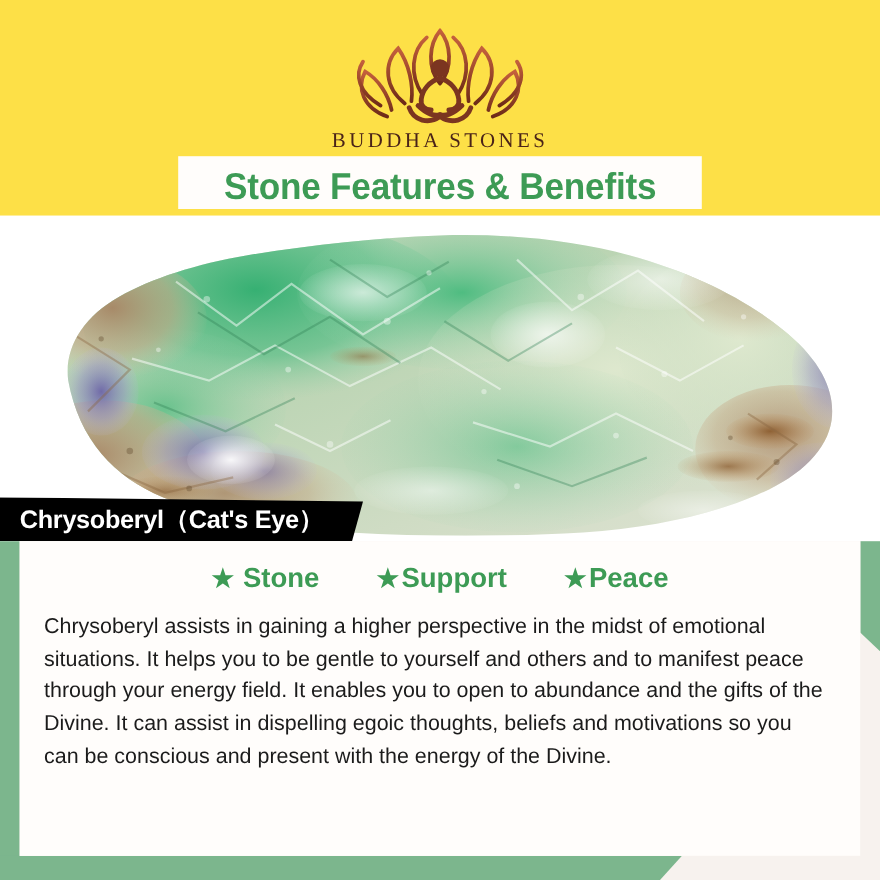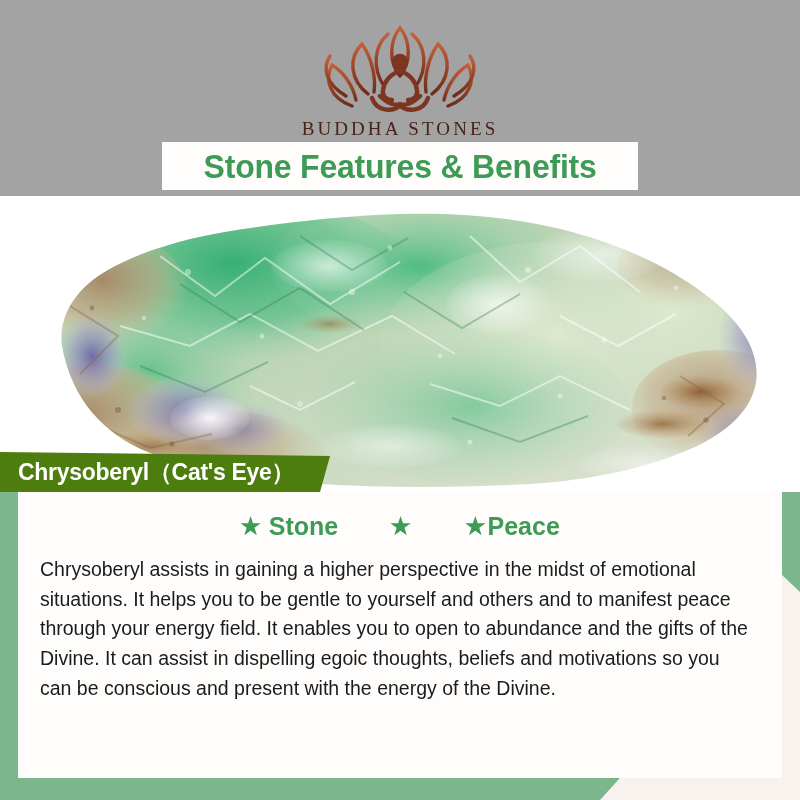--- a/index.html
+++ b/index.html
@@ -49,21 +49,21 @@
     clip-path: polygon(0 0, 100% 0, calc(100% - 20px) 100%, 0 100%);
   }
 
   
   #header {
     position: absolute;
     left: 0;
     top: 0;
     width: 800px;
     height: 198px;
-    background: #a3a3a3;
+    background: #fde047;
   }
   #logo-block {
     position: absolute;
     left: 0;
     top: 18px;
     width: 800px;
     text-align: center;
   }
   #logo-mark {
     display: block;
@@ -79,21 +79,21 @@
   }
 
   #title-banner {
     position: absolute;
     left: 162px;
     top: 142px;
     width: 476px;
     height: 48px;
     background: #fffdfb;
     display: flex;
-    align-items: center;
+    align-items: flex-end;
     justify-content: center;
   }
   #page-title {
     font-size: 34px;
     font-weight: bold;
     color: #3d9b55;
     letter-spacing: -0.2px;
     transform: scaleX(0.94);
     white-space: nowrap;
   }
@@ -114,21 +114,21 @@
     height: 296px;
   }
 
   
   #stone-name-banner {
     position: absolute;
     left: 0;
     top: 452px;
     width: 330px;
     height: 40px;
-    background: #4d7c0f;
+    background: #000000;
     clip-path: polygon(0 0, 100% 4px, calc(100% - 10px) 100%, 0 100%);
     display: flex;
     align-items: center;
     text-align: right;
   }
   #stone-name {
     color: #ffffff;
     font-size: 23px;
     font-weight: bold;
     padding-left: 18px;
@@ -373,20 +373,21 @@
 
 <div id="content">
 
   <div id="keywords">
     <div class="keyword spaced">
       <span class="star">★</span>
       <span>Stone</span>
     </div>
     <div class="keyword">
       <span class="star">★</span>
+      <span>Support</span>
     </div>
     <div class="keyword">
       <span class="star">★</span>
       <span>Peace</span>
     </div>
   </div>
 
   <p id="description">Chrysoberyl assists in gaining a higher perspective in the midst of emotional situations. It helps you to be gentle to yourself and others and to manifest peace through your energy field. It enables you to open to abundance and the gifts of the Divine. It can assist in dispelling egoic thoughts, beliefs and motivations so you can be conscious and present with the energy of the Divine.</p>
 </div>
 

